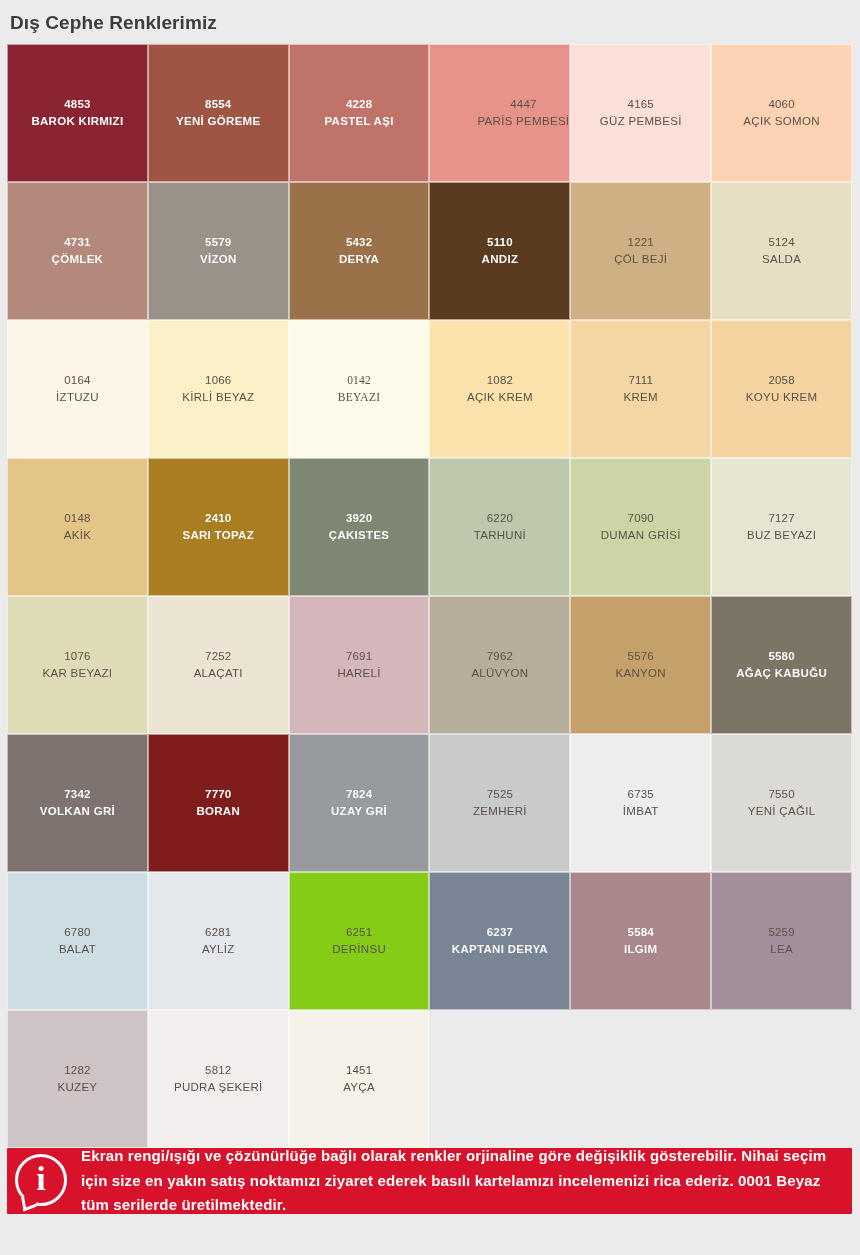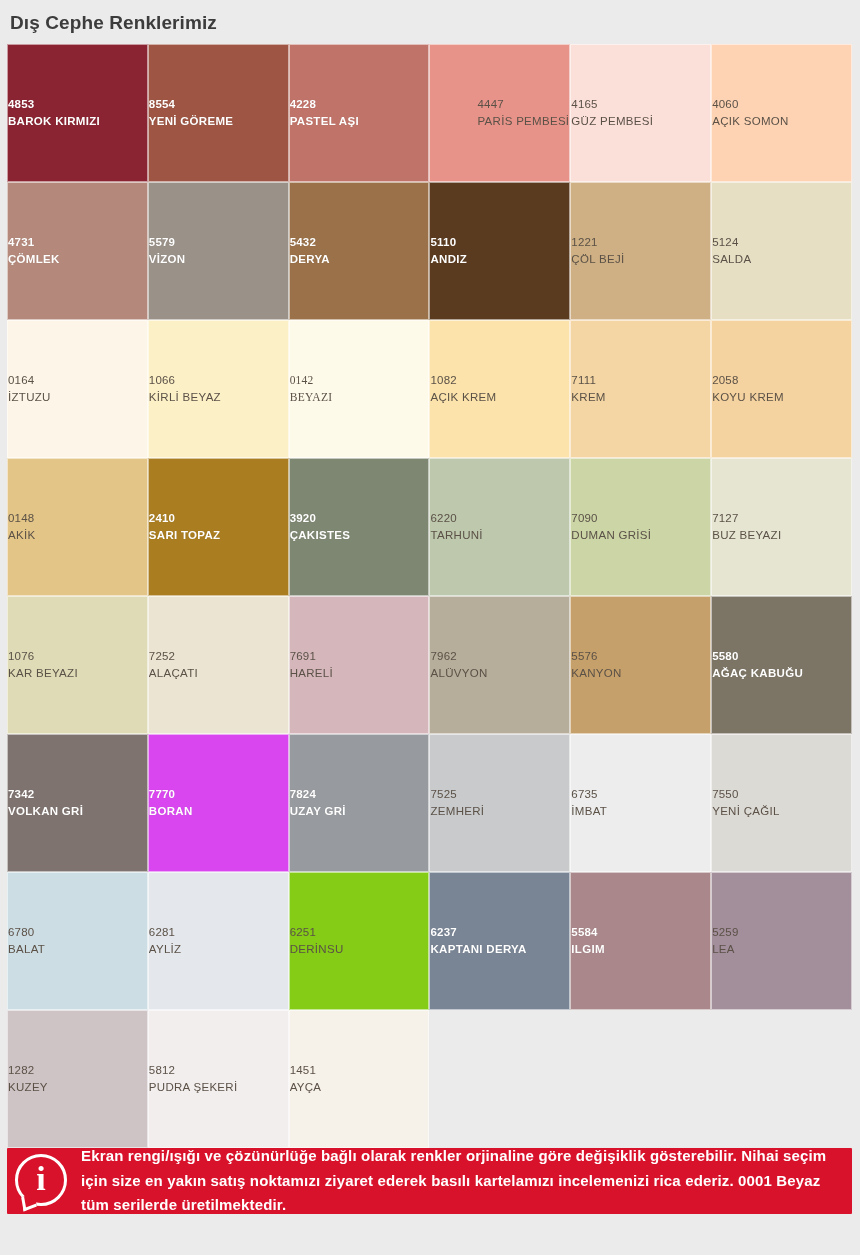--- a/index.html
+++ b/index.html
@@ -54,20 +54,21 @@
     grid-template-columns: repeat(6, 1fr);
     grid-auto-rows: 138px;
     gap: 0px;
     width: 845px;
   }
   .swatch {
     position: relative;
     box-sizing: border-box;
     display: flex;
     flex-direction: column;
+    align-items: center;
     justify-content: center;
     border: 1px solid rgba(255,255,255,0.55);
     outline: 0;
     overflow: hidden;
   }
   .swatch.empty {
     background: transparent;
     border: none;
   }
   .swatch .code {
@@ -286,21 +287,21 @@
           <span class="name">KANYON</span>
         </div>
         <div class="swatch light-text" style="background: rgb(124, 116, 100);">
           <span class="code">5580</span>
           <span class="name">AĞAÇ KABUĞU</span>
         </div>
         <div class="swatch light-text" style="background: rgb(126, 115, 110);">
           <span class="code">7342</span>
           <span class="name">VOLKAN GRİ</span>
         </div>
-        <div class="swatch light-text" style="background: #d946ef;">
+        <div class="swatch light-text" style="background: #7f1d1d;">
           <span class="code">7770</span>
           <span class="name">BORAN</span>
         </div>
         <div class="swatch light-text" style="background: rgb(151, 154, 158);">
           <span class="code">7824</span>
           <span class="name">UZAY GRİ</span>
         </div>
         <div class="swatch dark-text" style="background: rgb(200, 202, 203);">
           <span class="code">7525</span>
           <span class="name">ZEMHERİ</span>

